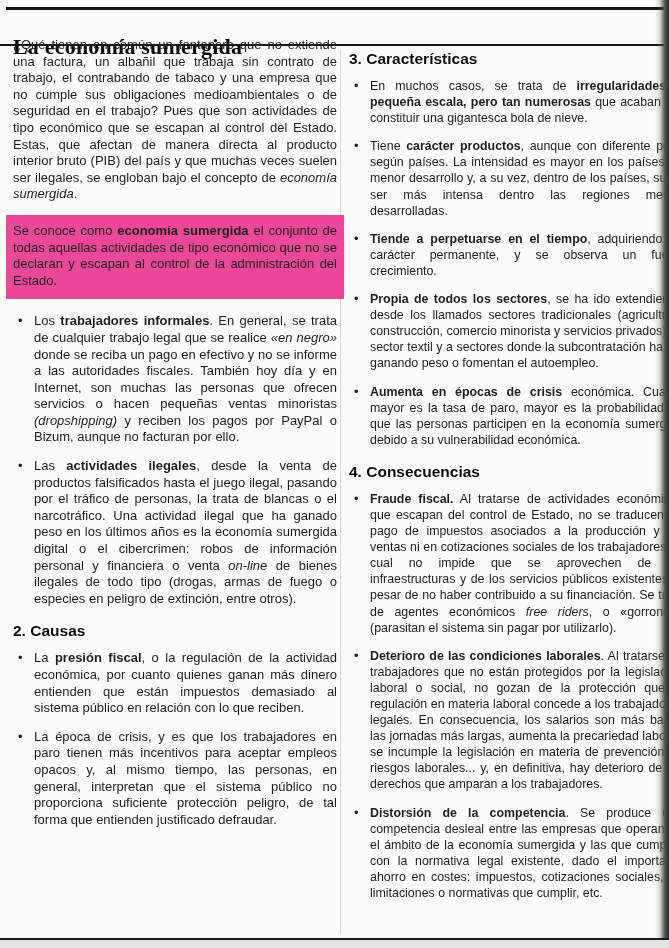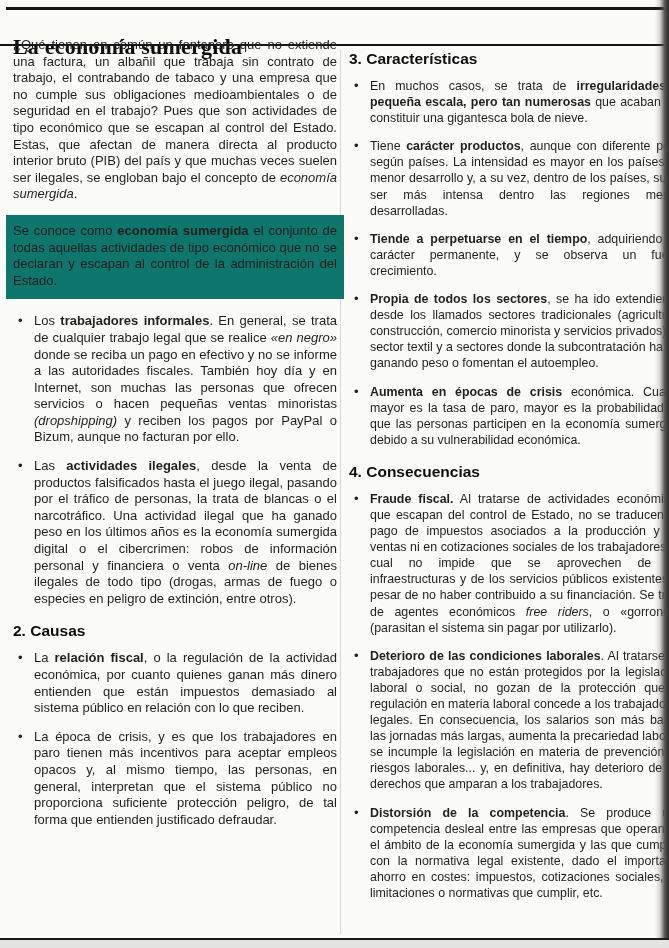--- a/index.html
+++ b/index.html
@@ -28,21 +28,21 @@
 
   p{margin:0 0 12px;}
   .section-heading{
     font-size:15.5px;font-weight:bold;color:#0d0d0d;
     margin:15px 0 8px;text-align:left;line-height:18px;
   }
   .col-right .section-heading.first{margin-top:0;}
   .lead{margin:0 0 10px;}
 
   .definition-box{
-    background:#0f766e;
+    background:#ec4899;
     margin:5px -7px 14px -7px;
     padding:8px 7px 10px;
   }
 
   ul.bullets{list-style:none;margin:0 0 2px;padding:0;}
   ul.bullets li{
     position:relative;padding-left:21px;margin:0 0 12px;
   }
   ul.bullets li::before{
     content:"\2022";
@@ -79,21 +79,21 @@
 
     <p class="lead"></p>
     <ul class="bullets">
       <li><span>Los </span><span class="seg-b">trabajadores informales</span><span>. En general, se trata de cualquier trabajo legal que se realice </span><span class="seg-i">«en negro»</span><span> donde se reciba un pago en efectivo y no se informe a las autoridades fiscales. También hoy día y en Internet, son muchas las personas que ofrecen servicios o hacen pequeñas ventas minoristas </span><span class="seg-i">(dropshipping)</span><span> y reciben los pagos por PayPal o Bizum, aunque no facturan por ello.</span></li>
       <li><span>Las </span><span class="seg-b">actividades ilegales</span><span>, desde la venta de productos falsificados hasta el juego ilegal, pasando por el tráfico de personas, la trata de blancas o el narcotráfico. Una actividad ilegal que ha ganado peso en los últimos años es la economía sumergida digital o el cibercrimen: robos de información personal y financiera o venta </span><span class="seg-i">on-line</span><span> de bienes ilegales de todo tipo (drogas, armas de fuego o especies en peligro de extinción, entre otros).</span></li>
     </ul>
 
     <h2 class="section-heading">2. Causas</h2>
     <p class="lead"></p>
     <ul class="bullets">
-      <li><span>La </span><span class="seg-b">relación fiscal</span><span>, o la regulación de la actividad económica, por cuanto quienes ganan más dinero entienden que están impuestos demasiado al sistema público en relación con lo que reciben.</span></li>
+      <li><span>La </span><span class="seg-b">presión fiscal</span><span>, o la regulación de la actividad económica, por cuanto quienes ganan más dinero entienden que están impuestos demasiado al sistema público en relación con lo que reciben.</span></li>
       <li><span>La época de crisis, y es que los trabajadores en paro tienen más incentivos para aceptar empleos opacos y, al mismo tiempo, las personas, en general, interpretan que el sistema público no proporciona suficiente protección peligro, de tal forma que entienden justificado defraudar.</span></li>
     </ul>
   </div>
 
   <div class="col col-right">
     <h2 class="section-heading first">3. Características</h2>
     <p class="lead"></p>
     <ul class="bullets">
       <li><span>En muchos casos, se trata de </span><span class="seg-b">irregularidades a pequeña escala, pero tan numerosas</span><span> que acaban por constituir una gigantesca bola de nieve.</span></li>
       <li><span>Tiene </span><span class="seg-b">carácter productos</span><span>, aunque con diferente peso según países. La intensidad es mayor en los países de menor desarrollo y, a su vez, dentro de los países, suele ser más intensa dentro las regiones menos desarrolladas.</span></li>

